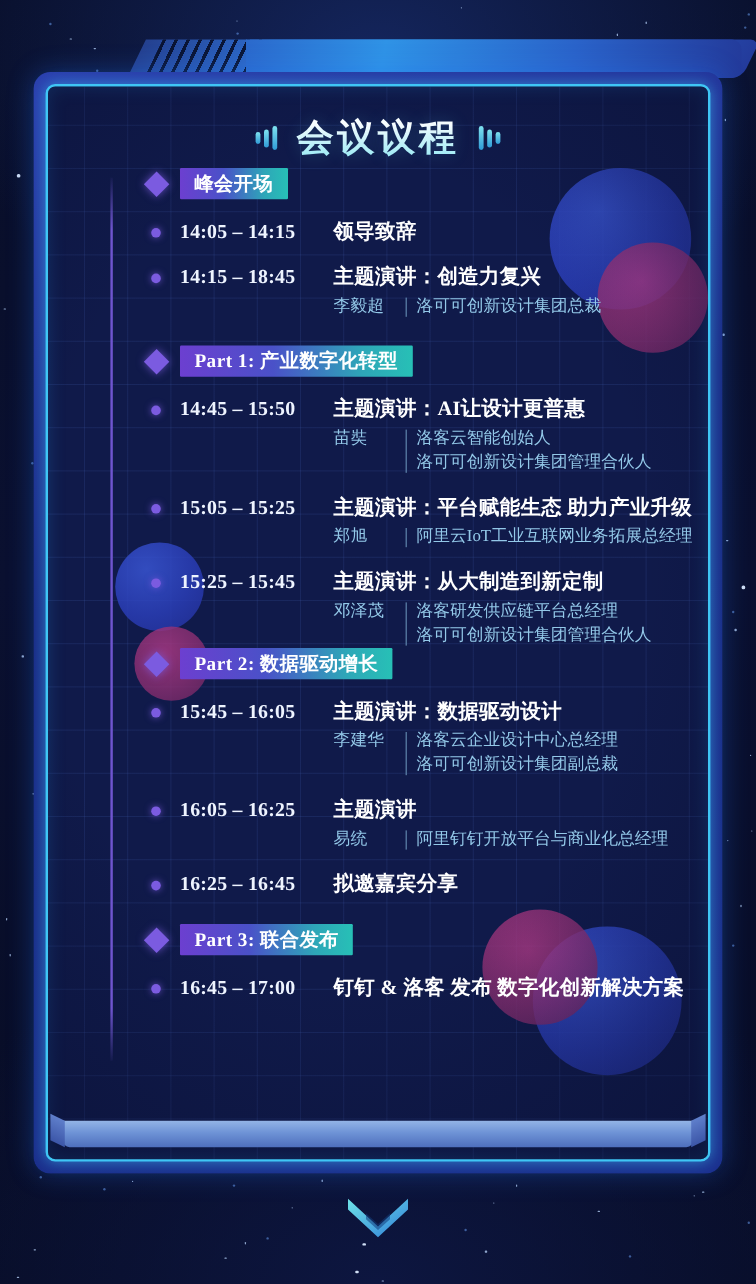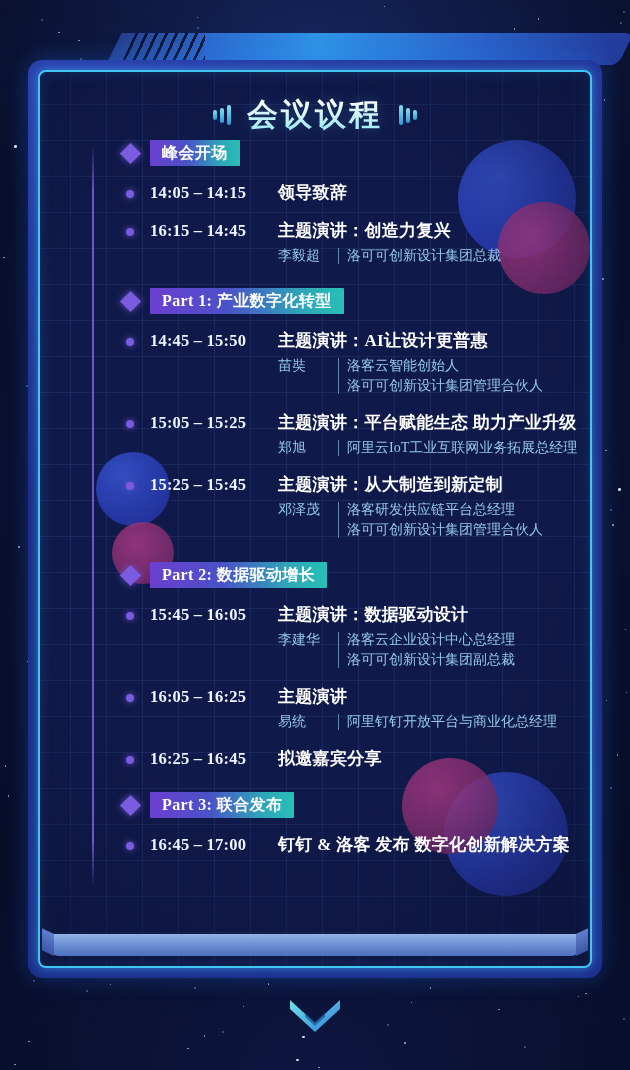--- a/index.html
+++ b/index.html
@@ -288,21 +288,21 @@
               </div>
               <div class="item">
                 <span class="dot"></span>
                 <div class="time">14:05 – 14:15</div>
                 <div class="detail">
                   <div class="topic">领导致辞</div>
                 </div>
               </div>
               <div class="item">
                 <span class="dot"></span>
-                <div class="time">16:15 – 14:45</div>
+                <div class="time">14:15 – 18:45</div>
                 <div class="detail">
                   <div class="topic">主题演讲：创造力复兴</div>
                   <div class="speaker">
                     <span class="sp-name">李毅超</span>
                     <span class="sp-sep"></span>
                     <span class="sp-roles">
                       <div>洛可可创新设计集团总裁</div>
                     </span>
                   </div>
                 </div>
@@ -351,21 +351,21 @@
                     <span class="sp-name">邓泽茂</span>
                     <span class="sp-sep"></span>
                     <span class="sp-roles">
                       <div>洛客研发供应链平台总经理</div>
                       <div>洛可可创新设计集团管理合伙人</div>
                     </span>
                   </div>
                 </div>
               </div>
             </div>
-            <div class="section" style="margin-top: 22px;">
+            <div class="section" style="">
               <div class="sec-head">
                 <span class="diamond"></span>
                 <span class="sec-pill">Part 2: 数据驱动增长</span>
               </div>
               <div class="item">
                 <span class="dot"></span>
                 <div class="time">15:45 – 16:05</div>
                 <div class="detail">
                   <div class="topic">主题演讲：数据驱动设计</div>
                   <div class="speaker">

